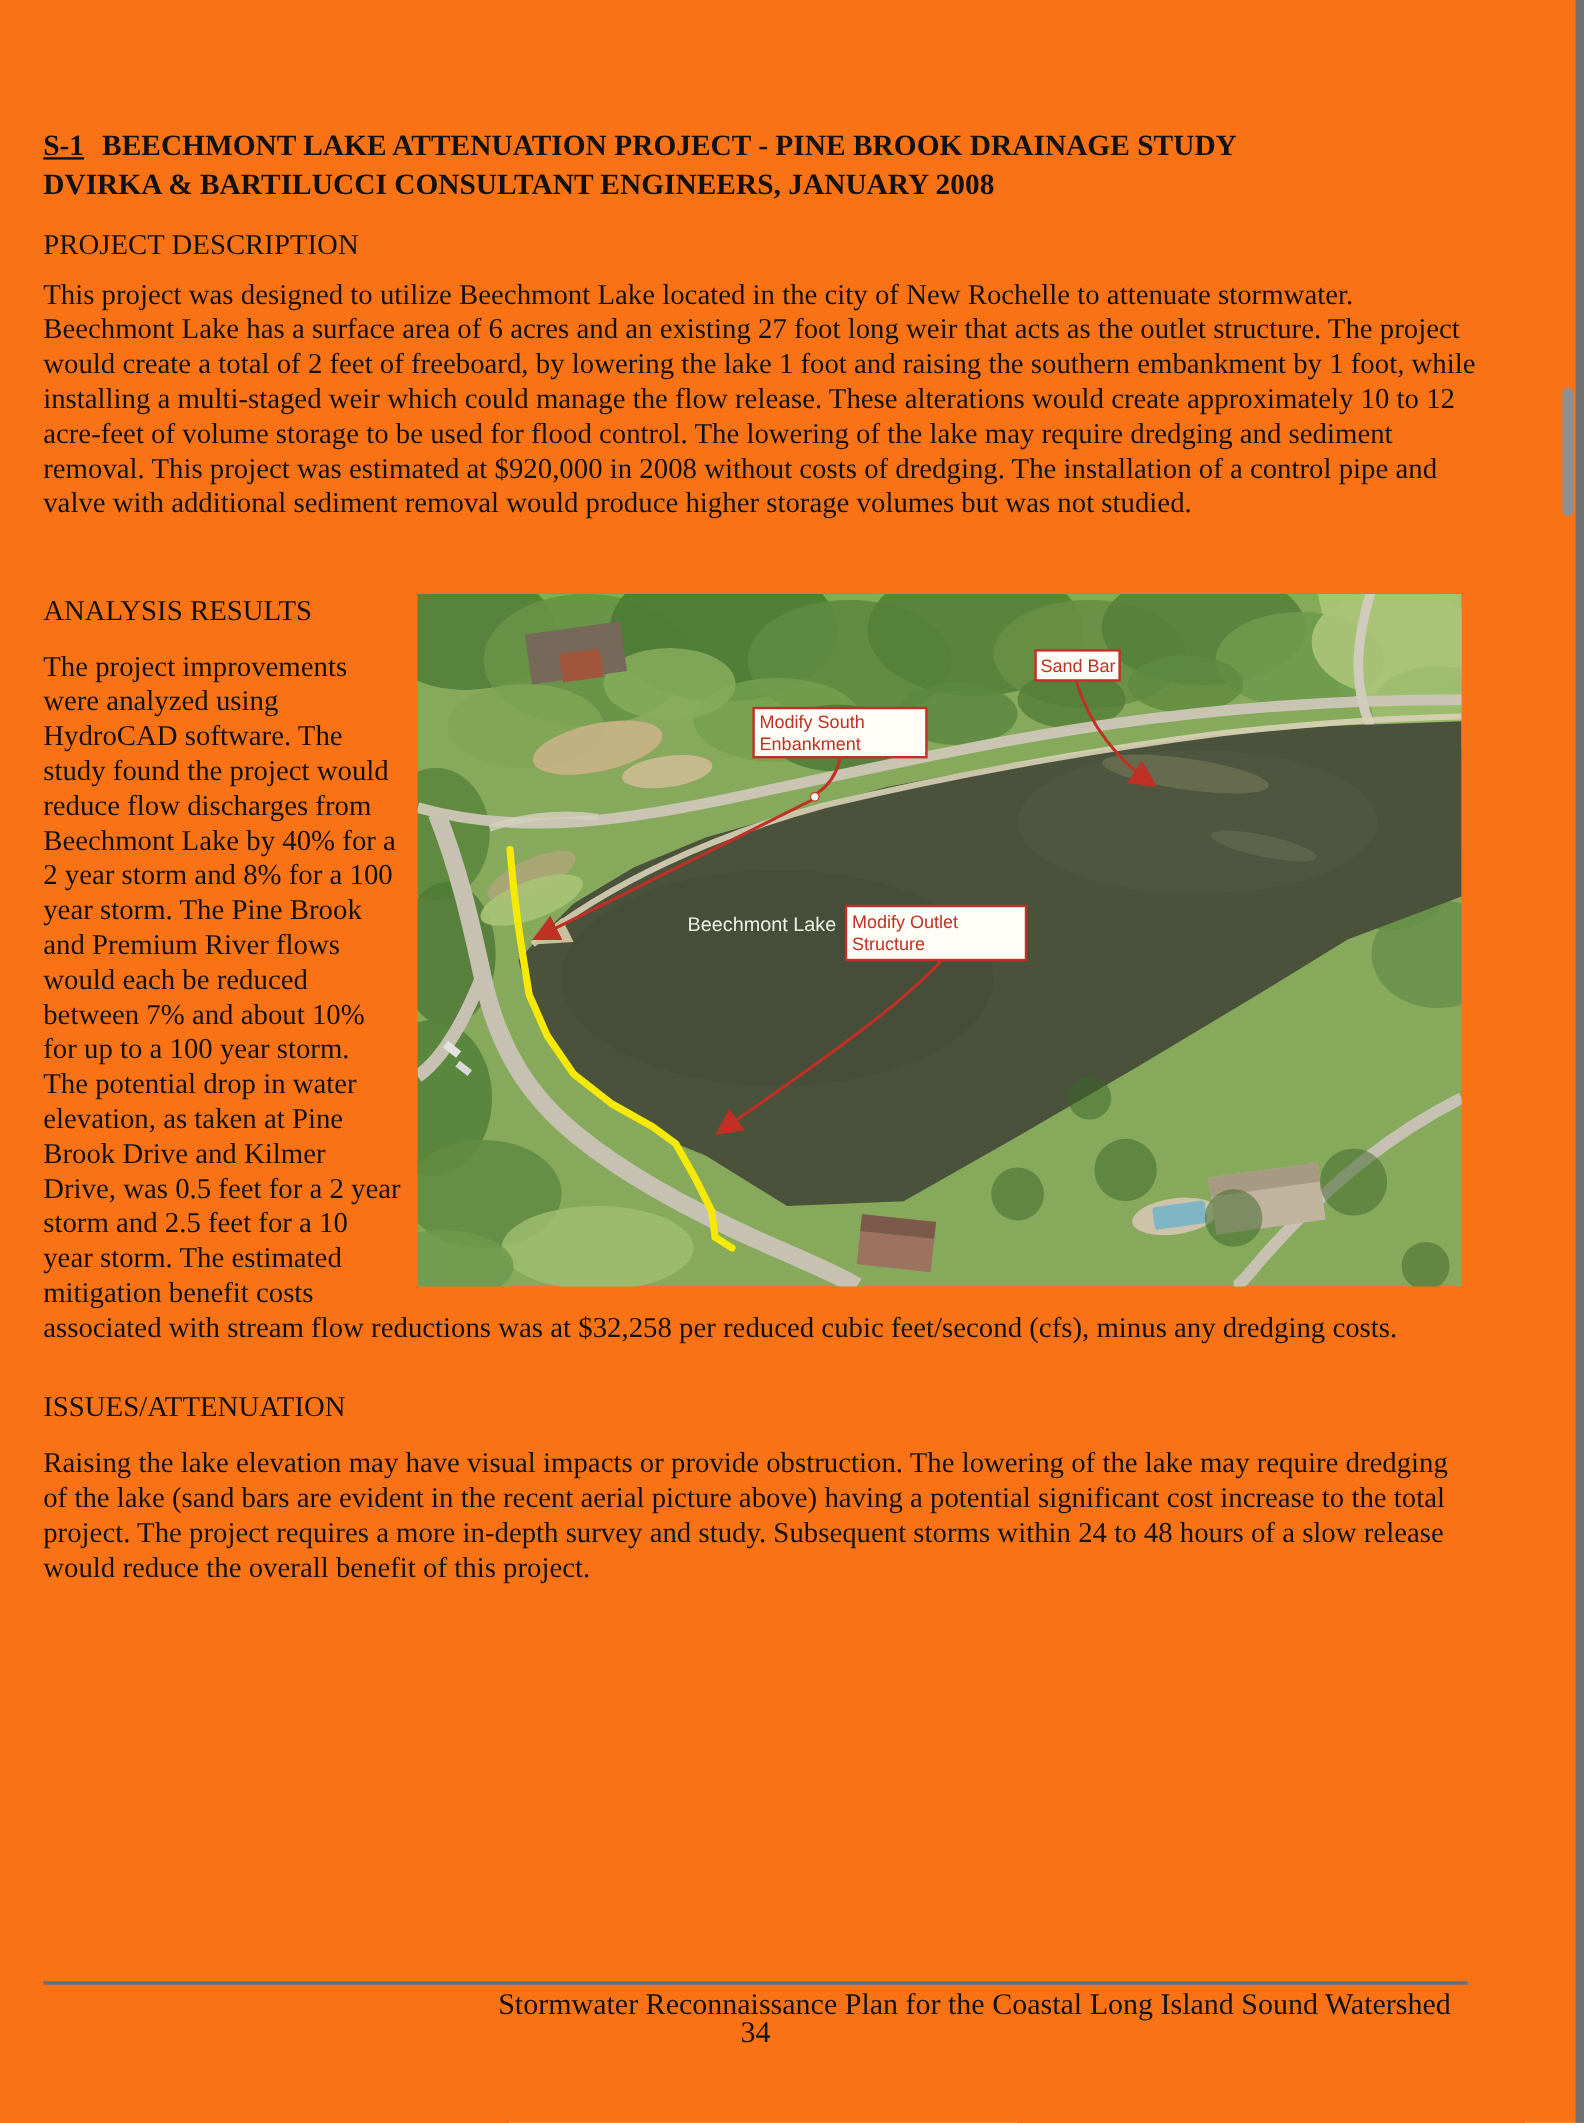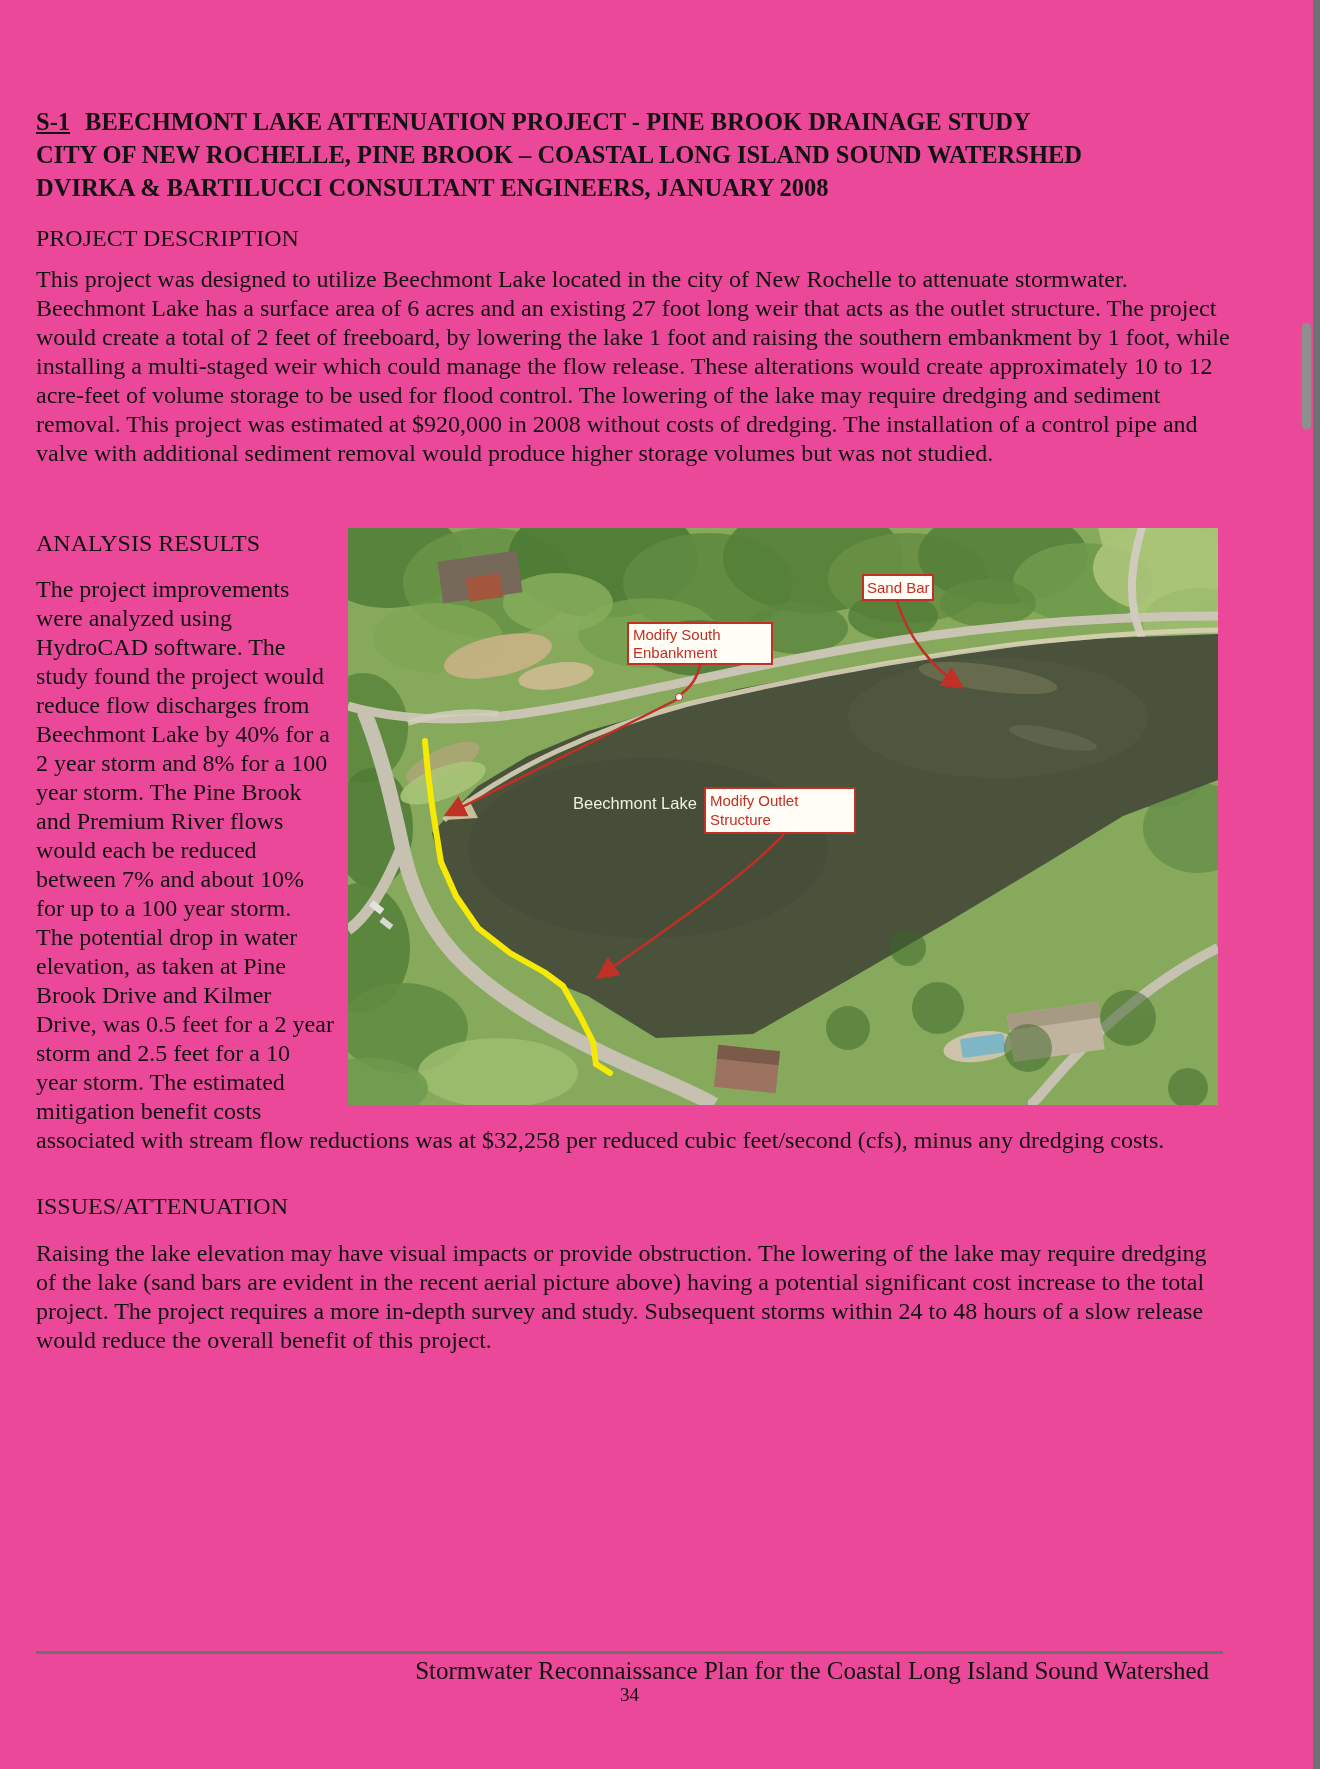--- a/index.html
+++ b/index.html
@@ -1,51 +1,50 @@
 <!DOCTYPE html>
 <html><head>
 <meta charset="utf-8">
 <style>
   html,body{margin:0;padding:0;}
   body{
     width:1320px;height:1769px;background:#ffffff;overflow:hidden;position:relative;
     font-family:"Liberation Serif","DejaVu Serif",serif;color:#121212;
   }
-  .page{position:absolute;inset:0;background:#ec4899;}
+  .page{position:absolute;inset:0;background:#f97316;}
   .content{padding:0 89px 0 36px;}
   h1{font-size:24.5px;font-weight:bold;line-height:33px;margin:105px 0 0 0;}
   h1 .t-line{white-space:nowrap;}
   .u{text-decoration:underline;padding-right:3px;margin-right:12px;}
   h2{font-size:24px;font-weight:normal;line-height:30px;margin:0;}
   p.body{font-size:24px;line-height:29px;margin:0;}
   #pd-heading{margin-top:19px;}
   #pd-text{margin-top:12px;}
   .analysis{margin-top:60px;}
   .analysis::after{content:"";display:block;clear:both;}
   .analysis h2{margin:7px 0 17px 0;}
   figure.aerial{float:right;width:870px;height:577px;margin:0 13px 10px 14px;padding:0;}
   figure.aerial svg{display:block;}
   #issues-heading{margin-top:36px;}
   #issues-text{margin-top:18px;}
   .footer{position:absolute;top:1651px;left:36px;width:1187px;border-top:3px solid #6f6f6f;}
   .footer-text{text-align:right;padding-right:14px;font-size:25px;line-height:27px;margin-top:3px;}
-  .page-num{text-align:center;font-size:19px;line-height:22px;}
+  .page-num{text-align:center;font-size:25px;line-height:22px;}
   .win-edge{position:absolute;right:0;top:0;width:7px;height:1769px;background:#707070;}
   .scroll-thumb{position:absolute;right:9px;top:323px;width:9px;height:107px;border-radius:5px;background:#8f8f8f;}
   .lbl{font-family:"Liberation Sans","DejaVu Sans",sans-serif;}
 </style>
 </head>
 <body>
 
 <div class="page">
   <div class="content">
 
     <h1>
       <div class="t-line"><span class="u">S-1</span><span>BEECHMONT LAKE ATTENUATION PROJECT - PINE BROOK DRAINAGE STUDY</span></div>
-      <div class="t-line">CITY OF NEW ROCHELLE, PINE BROOK – COASTAL LONG ISLAND SOUND WATERSHED</div>
       <div class="t-line">DVIRKA &amp; BARTILUCCI CONSULTANT ENGINEERS, JANUARY 2008</div>
     </h1>
 
     <h2 id="pd-heading">PROJECT DESCRIPTION</h2>
     <p class="body" id="pd-text">This project was designed to utilize Beechmont Lake located in the city of New Rochelle to attenuate stormwater.  Beechmont Lake has a surface area of 6 acres and an existing 27 foot long weir that acts as the outlet structure.  The project would create a total of 2 feet of freeboard, by lowering the lake 1 foot and raising the southern embankment by 1 foot, while installing a multi-staged weir which could manage the flow release.  These alterations would create approximately 10 to 12 acre-feet of volume storage to be used for flood control.  The lowering of the lake may require dredging and sediment removal. This project was estimated at $920,000 in 2008 without costs of dredging. The installation of a control pipe and valve with additional sediment removal would produce higher storage volumes but was not studied.</p>
 
     <section class="analysis">
 
       <figure class="aerial">
         <svg width="870" height="577" viewBox="0 0 870 577">

